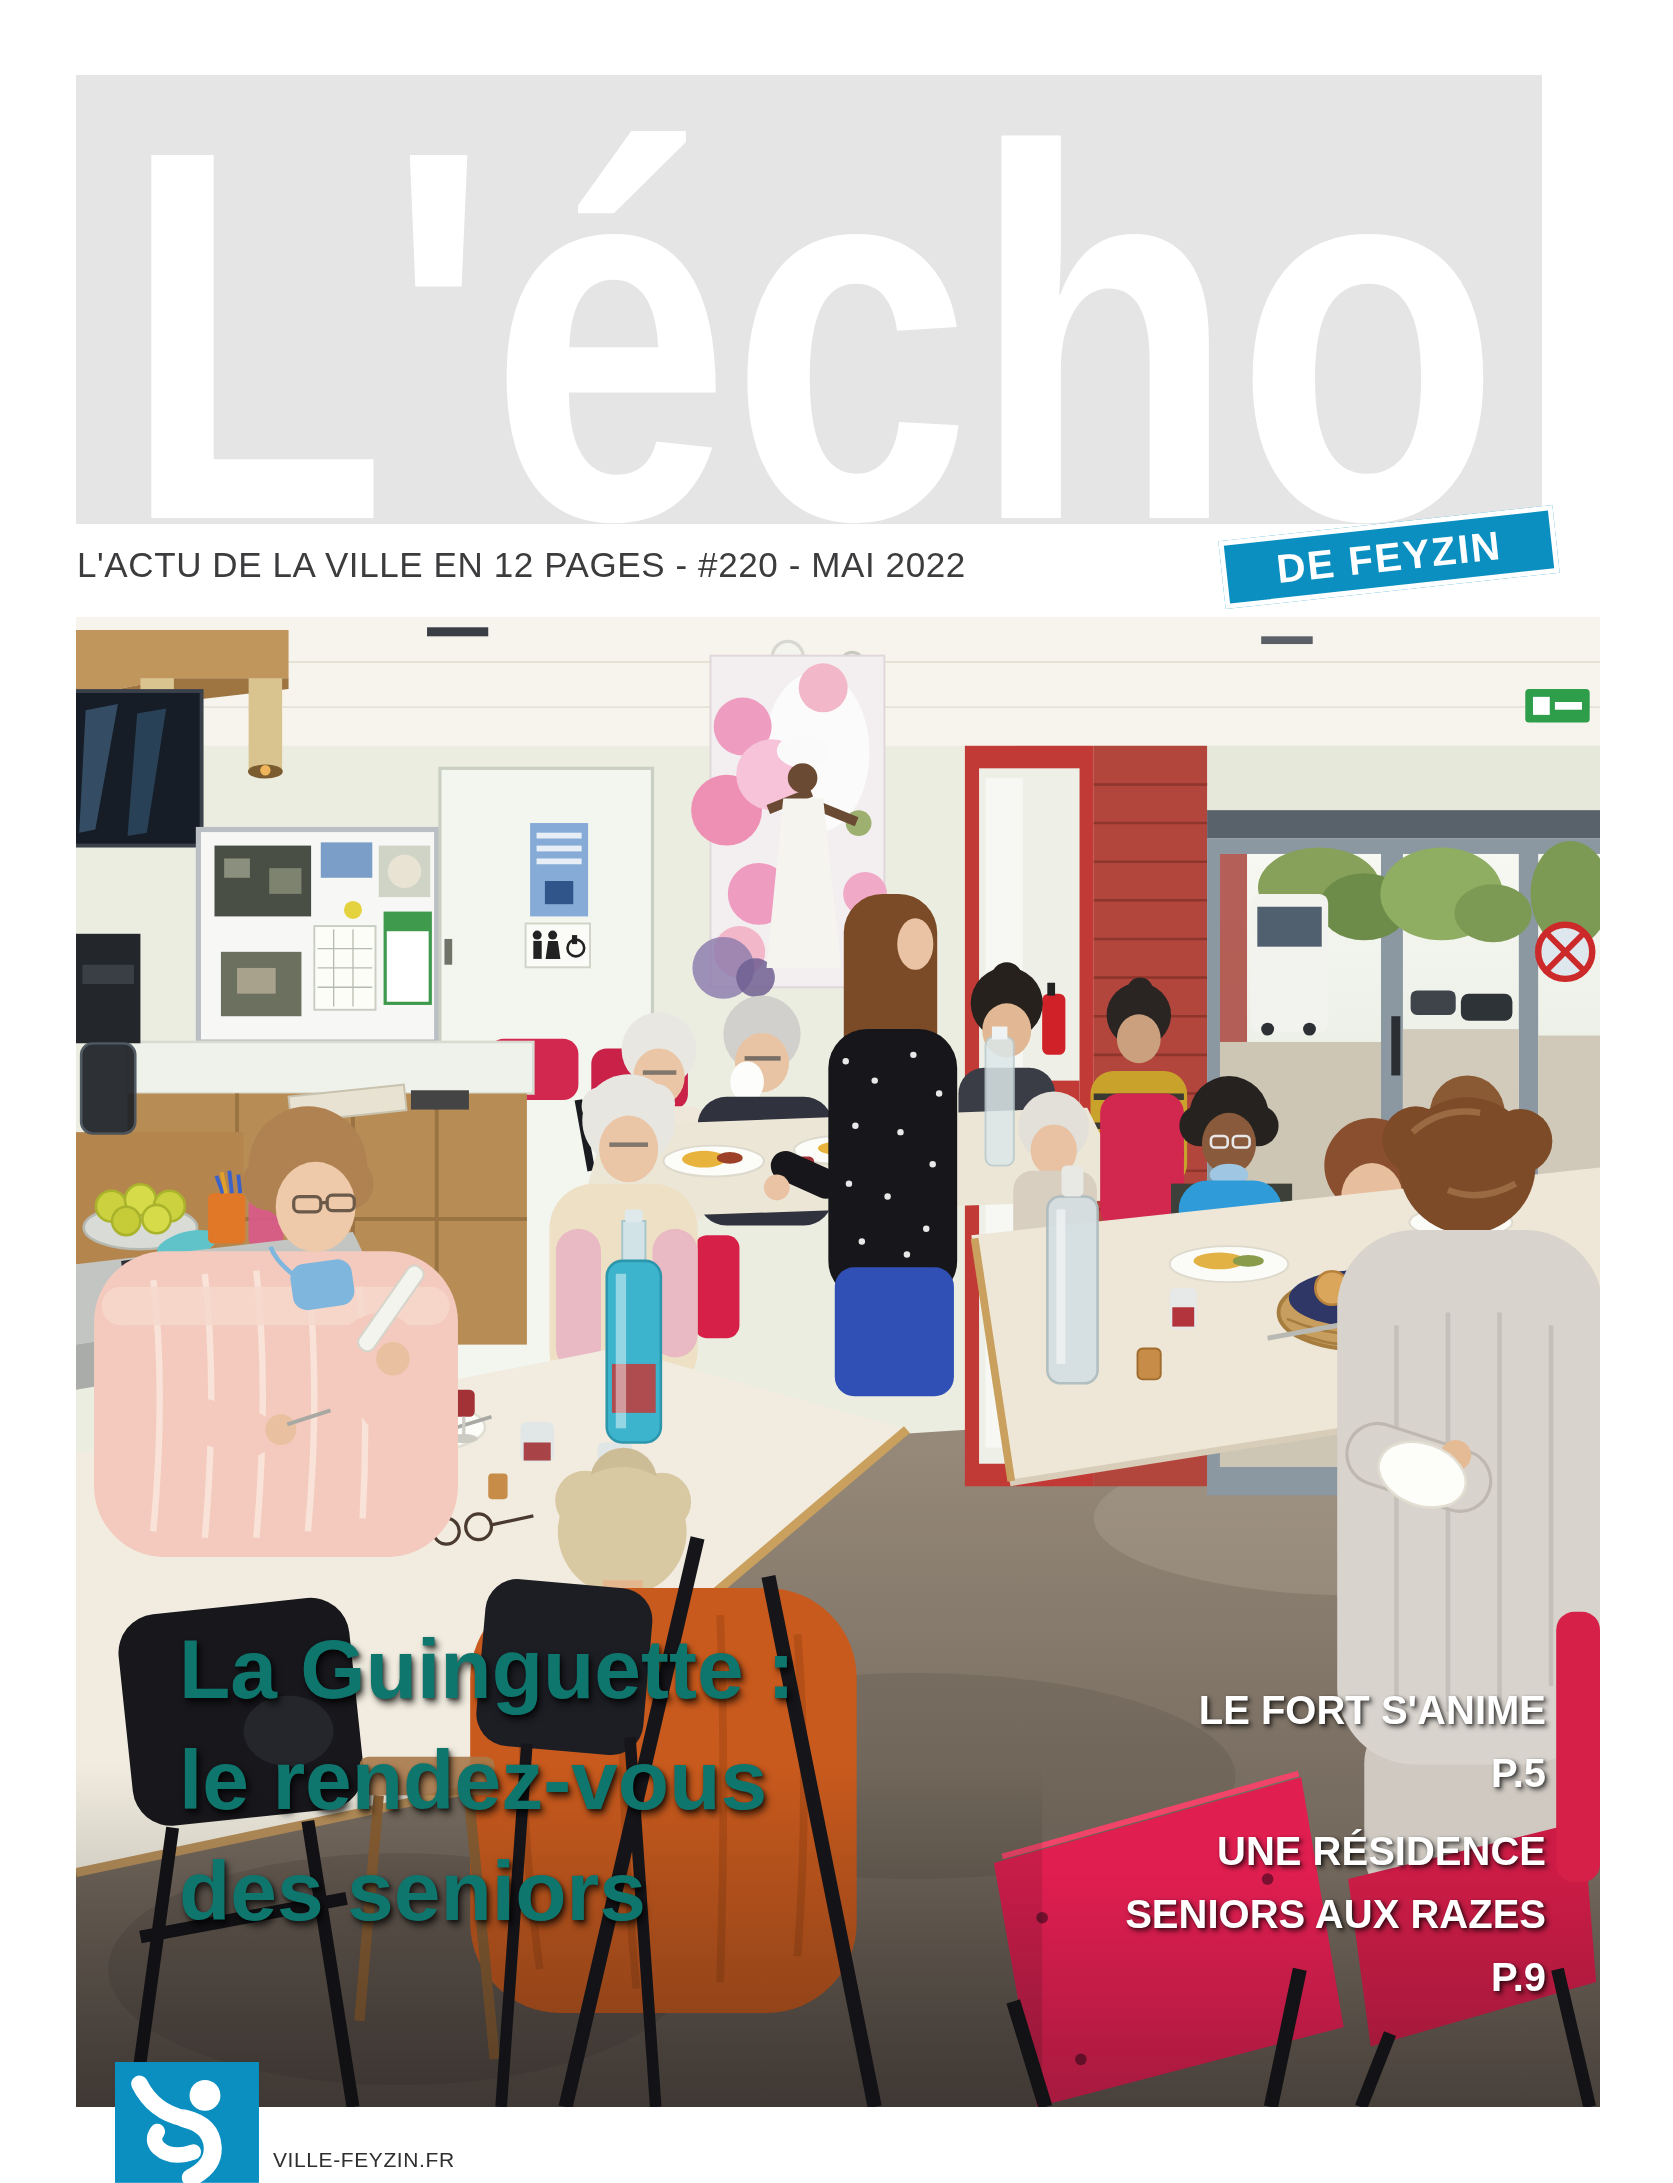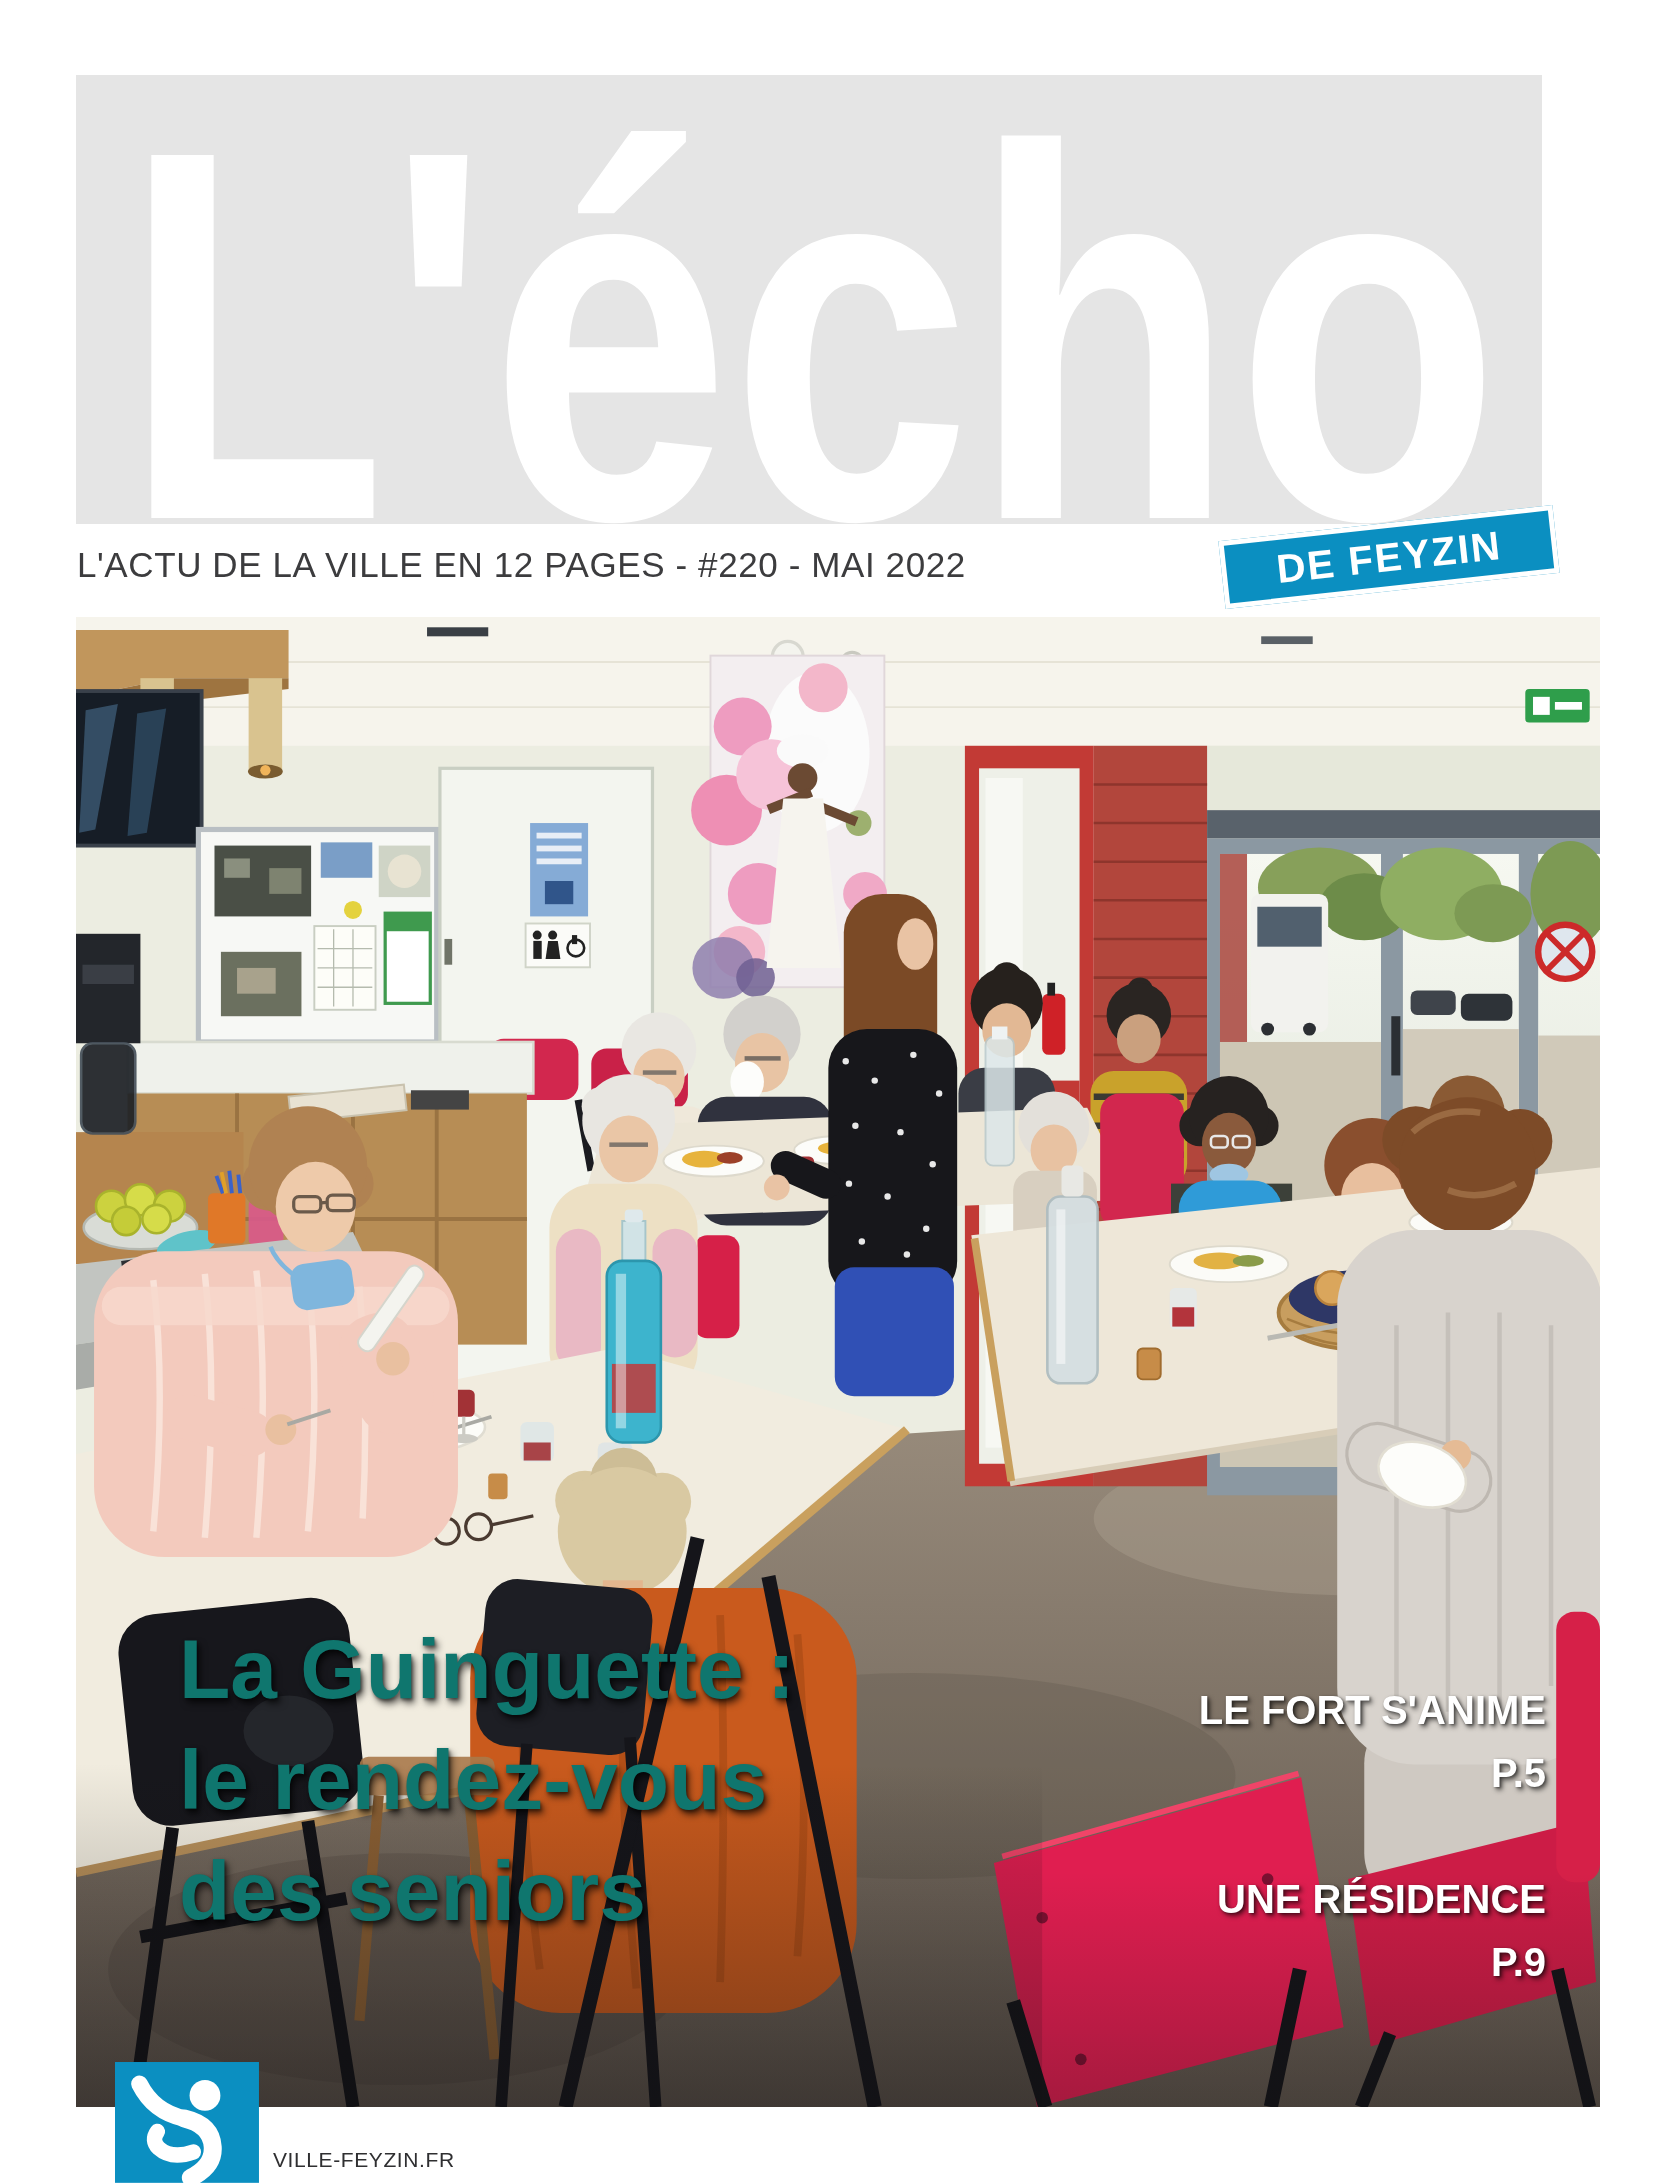--- a/index.html
+++ b/index.html
@@ -18,21 +18,21 @@
   
   .photo{position:absolute;left:76px;top:617px;width:1524px;height:1490px;overflow:hidden;background:#e8e6da;}
   .photo svg{display:block;width:100%;height:100%;}
 
   
   .headline{position:absolute;left:179px;top:1614px;width:869px;color:#0f766e;font-weight:bold;
             font-size:84px;line-height:111px;text-shadow:3.2px 4.5px 7.7px rgba(0,0,0,.6),1.3px 1.9px 3.2px rgba(0,0,0,.45);}
   .teaser{position:absolute;right:128px;text-align:right;color:#ffffff;font-weight:bold;
           font-size:40px;line-height:63px;text-shadow:2.6px 3.2px 5.8px rgba(0,0,0,.6),1.3px 1.3px 2.6px rgba(0,0,0,.4);}
   .teaser-top{top:1679px;}
-  .teaser-bottom{top:1868px;}
+  .teaser-bottom{top:1820px;}
 
   
   .logo{position:absolute;left:115px;top:2062px;width:144px;height:121px;}
   .footer-url{position:absolute;left:273px;top:2120px;font-size:21px;color:#2f2f31;letter-spacing:0.6px;margin-top:28px;}
 </style>
 </head>
 <body>
 
 <div class="page">
 
@@ -487,20 +487,21 @@
     <div>le rendez-vous</div>
     <div>des seniors</div>
   </div>
 
   <div class="teaser teaser-top">
     <div>LE FORT S'ANIME</div>
     <div>P.5</div>
   </div>
   <div class="teaser teaser-bottom">
     <div>UNE RÉSIDENCE</div>
+    <div>SENIORS AUX RAZES</div>
     <div>P.9</div>
   </div>
 
   <div class="logo">
     <svg viewBox="0 0 224 188">
       <rect x="0" y="0" width="224" height="188" fill="#0b8fc1"></rect>
       <circle cx="140" cy="52" r="24" fill="#ffffff"></circle>
       <path d="M38,34 Q60,78 108,88" stroke="#ffffff" stroke-width="26" stroke-linecap="round" fill="none"></path>
       <path d="M108,88 Q150,98 152,132 Q154,162 118,180" stroke="#ffffff" stroke-width="28" stroke-linecap="round" fill="none"></path>
       <path d="M122,140 Q88,152 68,134 Q56,122 66,108" stroke="#ffffff" stroke-width="24" stroke-linecap="round" fill="none"></path>

